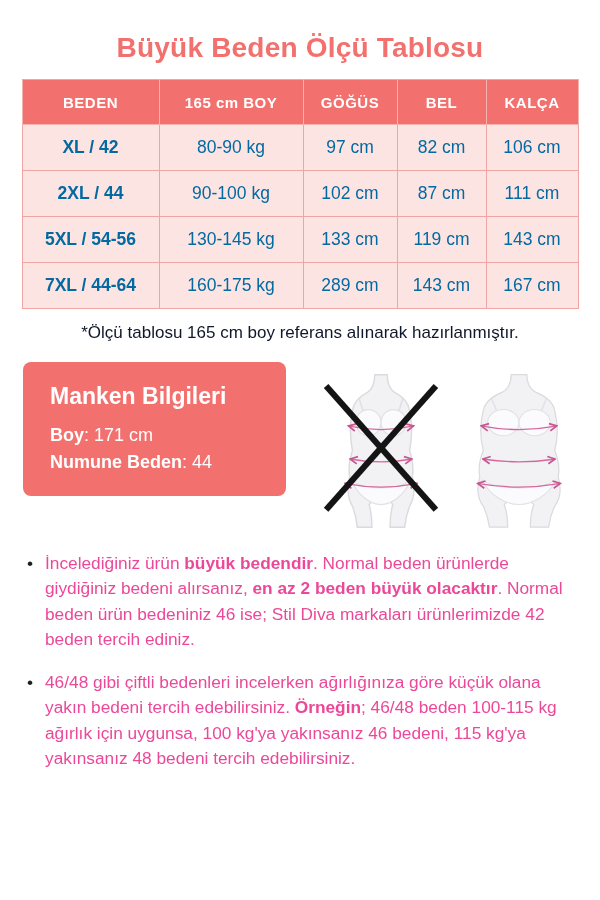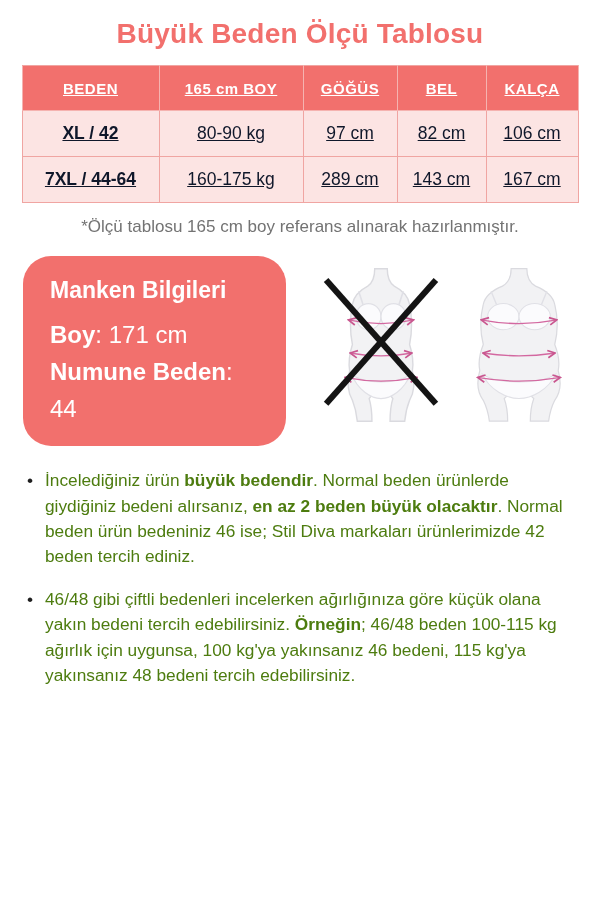--- a/index.html
+++ b/index.html
@@ -2,67 +2,67 @@
 <html lang="tr"><head>
 <meta charset="utf-8">
 <style>
   html,body{margin:0;padding:0;}
   body{
     width:600px;height:900px;background:#ffffff;
     font-family:"Liberation Sans",sans-serif;color:#1e1e1e;
     overflow:hidden;
   }
   .page-title{
-    margin:18px 0 0;text-align:center;
+    margin:32px 0 0;text-align:center;
     font-size:28px;font-weight:bold;color:#F2706D;letter-spacing:.2px;
   }
   table.size-table{
     border-collapse:collapse;table-layout:fixed;
     width:556px;margin:15px auto 0;
   }
   .size-table th,.size-table td{
     border:1px solid #F0A5A2;text-align:center;vertical-align:middle;
-    padding:0 2px;overflow:hidden;text-decoration:underline;
+    padding:0 2px;overflow:hidden;
   }
   .size-table th{
     background:#F2706D;color:#ffffff;
     font-size:15px;font-weight:bold;letter-spacing:.5px;
     height:44px;border-color:#F5B3B0;border-top-color:#F0A5A2;
   }
   .size-table td{
-    background:#FCE4E3;font-size:17.5px;height:45px;color:#0f172a;
+    background:#FCE4E3;font-size:17.5px;height:45px;color:#0369a1;
   }
   .size-table td.c0{font-weight:bold;}
   .footnote{
-    text-align:center;font-size:17px;color:#737373;margin-top:14px;
+    text-align:center;font-size:17px;color:#0f172a;margin-top:14px;
   }
   .info-row{
     display:flex;align-items:flex-start;
     margin:19px 20px 0 23px;
   }
   .model-box{
     flex:none;width:210px;
     background:#F2706D;color:#ffffff;
-    border-radius:28px;padding:21px 26px 19px 27px;
+    border-radius:8px;padding:21px 26px 19px 27px;
   }
   .model-box .box-title{
     margin:0 0 11px;font-size:23px;font-weight:bold;line-height:1.2;
   }
-  .model-box .field{font-size:24px;line-height:1.55;}
+  .model-box .field{font-size:18px;line-height:1.55;}
   .figures{
     flex:1;display:flex;justify-content:flex-end;gap:16px;padding-top:10px;
   }
   .figure svg{display:block;}
   ul.notes{
     list-style:none;margin:22px 18px 0 26px;padding:0;
   }
   ul.notes li{
     position:relative;padding-left:19px;
     font-size:17.3px;line-height:1.47;margin-bottom:17px;
-    color:#4d7c0f;
+    color:#ec4899;
   }
   ul.notes li::before{
     content:"\2022";position:absolute;left:1px;top:0;color:#1f1f1f;
   }
   b{font-weight:bold;}
 </style>
 </head>
 <body>
 
 <div class="page">
@@ -86,20 +86,34 @@
         <th>KALÇA</th>
       </tr>
     </thead>
     <tbody>
       <tr>
         <td class="c0">XL / 42</td>
         <td>80-90 kg</td>
         <td>97 cm</td>
         <td>82 cm</td>
         <td>106 cm</td>
+      </tr>
+      <tr>
+        <td class="c0">2XL / 44</td>
+        <td>90-100 kg</td>
+        <td>102 cm</td>
+        <td>87 cm</td>
+        <td>111 cm</td>
+      </tr>
+      <tr>
+        <td class="c0">5XL / 54-56</td>
+        <td>130-145 kg</td>
+        <td>133 cm</td>
+        <td>119 cm</td>
+        <td>143 cm</td>
       </tr>
       <tr>
         <td class="c0">7XL / 44-64</td>
         <td>160-175 kg</td>
         <td>289 cm</td>
         <td>143 cm</td>
         <td>167 cm</td>
       </tr>
     </tbody>
   </table>

